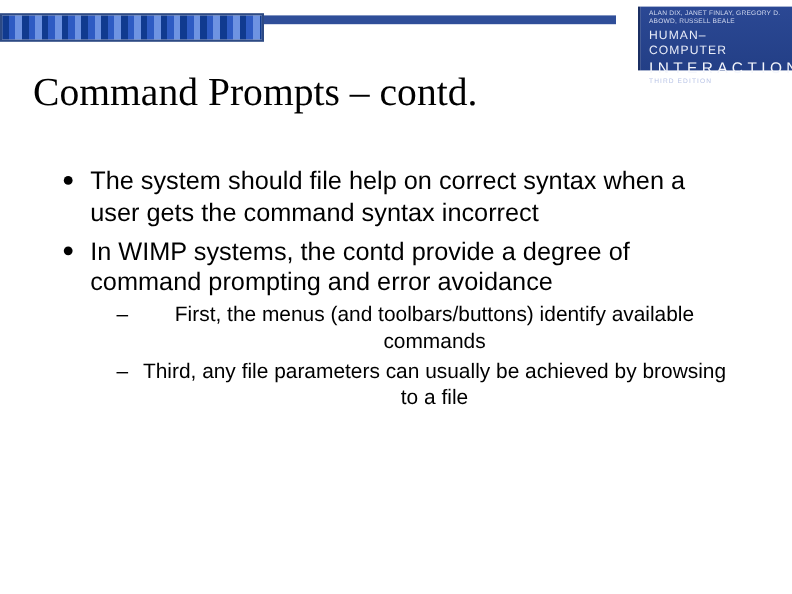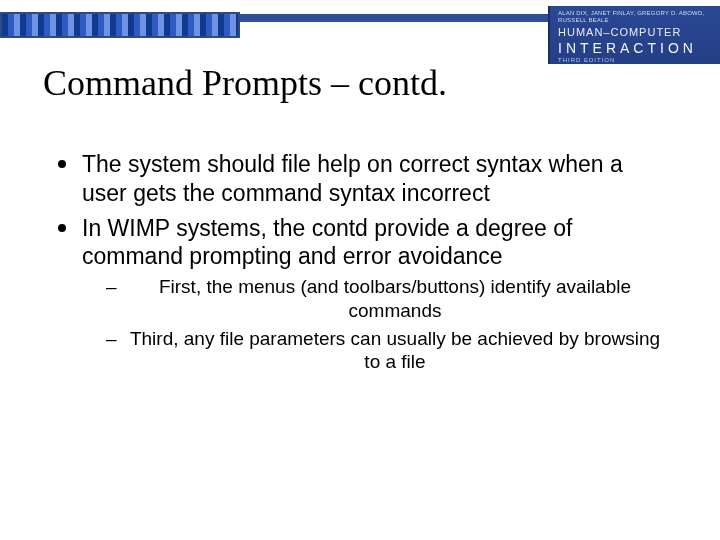--- a/index.html
+++ b/index.html
@@ -43,21 +43,21 @@
     left: 240px;
     top: 8px;
     right: 160px;
     height: 8px;
     background: #2f4e99;
   }
   .banner-right {
     position: absolute;
     right: 0;
     top: 0;
-    width: 172px;
+    width: 140px;
     height: 58px;
     background: linear-gradient(180deg, #2b4894 0%, #233f86 100%);
     color: #fff;
     box-sizing: border-box;
     padding: 4px 8px 4px 8px;
     font-size: 6px;
     line-height: 1.2;
     border-left: 2px solid #1b2f63;
   }
   .banner-right .authors {
@@ -77,21 +77,21 @@
     color: #f4f6fc;
   }
   .banner-right .edition {
     font-size: 6px;
     color: #b9c4e6;
     letter-spacing: 1px;
     margin-top: 1px;
   }
   .slide-title {
     position: absolute;
-    left: 43px;
+    left: 30px;
     top: 62px;
     font-family: "Comic Sans MS", "Comic Sans", cursive;
     font-size: 36px;
     color: #000;
   }
   .content {
     position: absolute;
     left: 54px;
     right: 54px;
     top: 150px;

